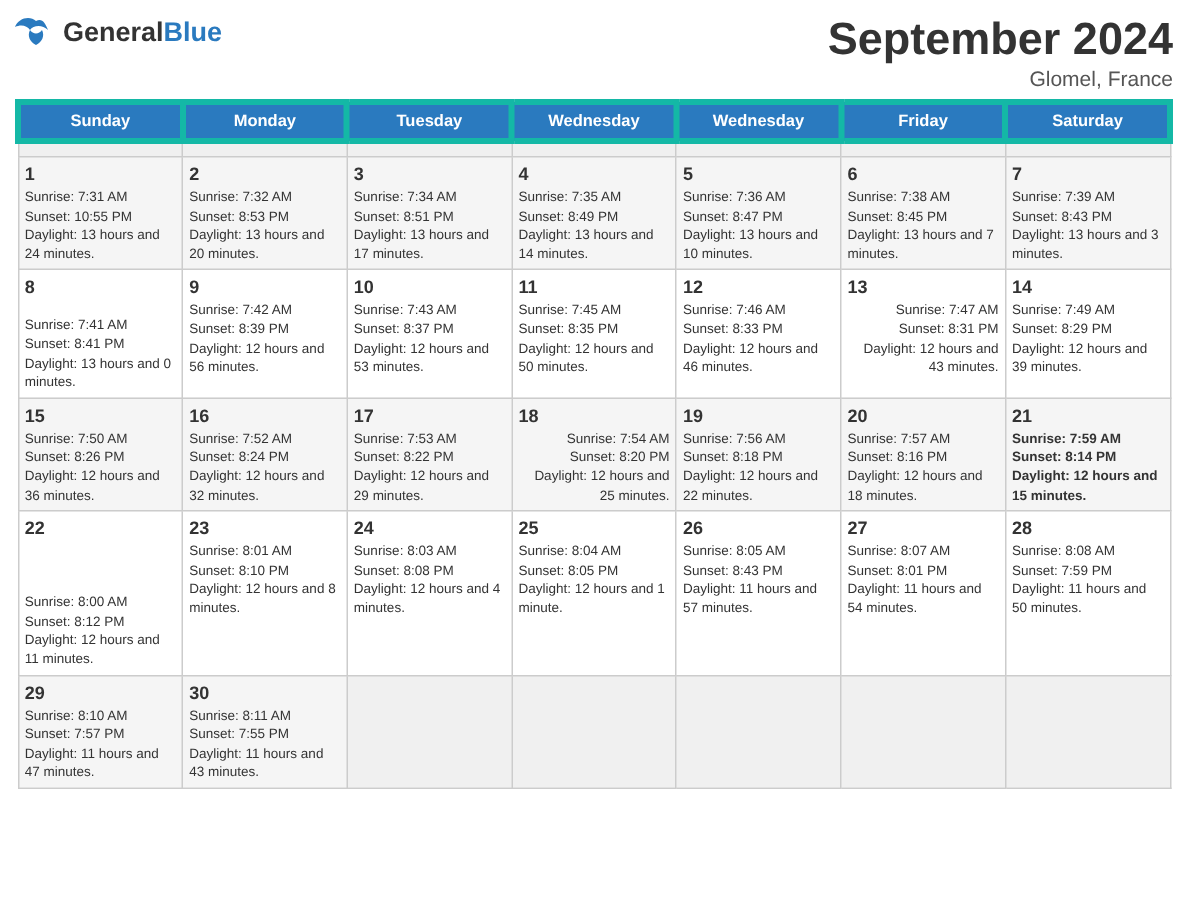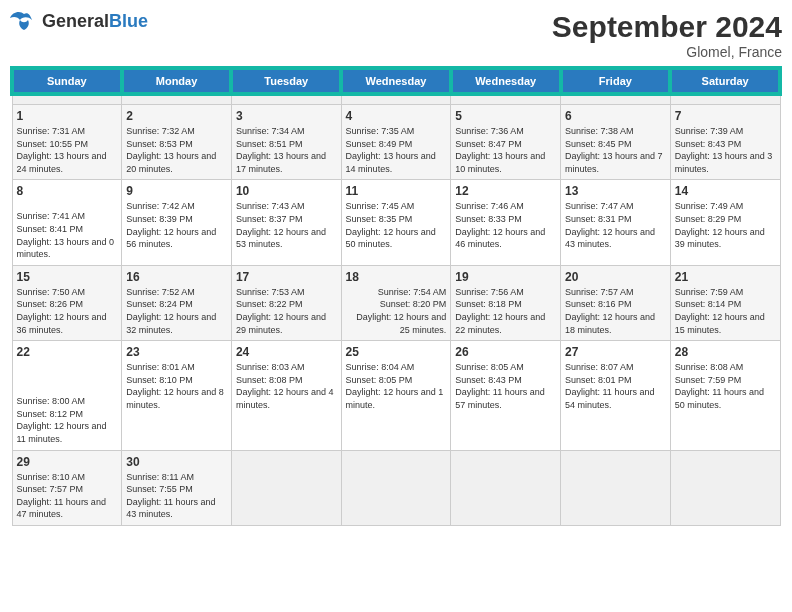--- a/index.html
+++ b/index.html
@@ -201,21 +201,21 @@
 Daylight: 12 hours and 50 minutes.</div>
         </td>
         <td>
           <span class="day-num">12</span>
           <div class="day-detail" style="white-space: pre-line;">Sunrise: 7:46 AM
 Sunset: 8:33 PM
 Daylight: 12 hours and 46 minutes.</div>
         </td>
         <td>
           <span class="day-num">13</span>
-          <div class="day-detail" style="white-space: pre-line;">Sunrise: 7:47 AM
+          <div class="day-detail" style="white-space: pre-line; text-align: right;">Sunrise: 7:47 AM
 Sunset: 8:31 PM
 Daylight: 12 hours and 43 minutes.</div>
         </td>
         <td>
           <span class="day-num">14</span>
           <div class="day-detail" style="white-space: pre-line;">Sunrise: 7:49 AM
 Sunset: 8:29 PM
 Daylight: 12 hours and 39 minutes.</div>
         </td>
       </tr>
@@ -251,21 +251,21 @@
 Daylight: 12 hours and 22 minutes.</div>
         </td>
         <td>
           <span class="day-num">20</span>
           <div class="day-detail" style="white-space: pre-line;">Sunrise: 7:57 AM
 Sunset: 8:16 PM
 Daylight: 12 hours and 18 minutes.</div>
         </td>
         <td>
           <span class="day-num">21</span>
-          <div class="day-detail" style="white-space: pre-line;">Sunrise: 7:59 AM
+          <div class="day-detail" style="white-space: pre-line; font-weight: bold;">Sunrise: 7:59 AM
 Sunset: 8:14 PM
 Daylight: 12 hours and 15 minutes.</div>
         </td>
       </tr>
       <tr>
         <td>
           <span class="day-num">22</span>
           <div class="day-detail" style="white-space: pre-line; margin-top: 36px;">Sunrise: 8:00 AM
 Sunset: 8:12 PM
 Daylight: 12 hours and 11 minutes.</div>

